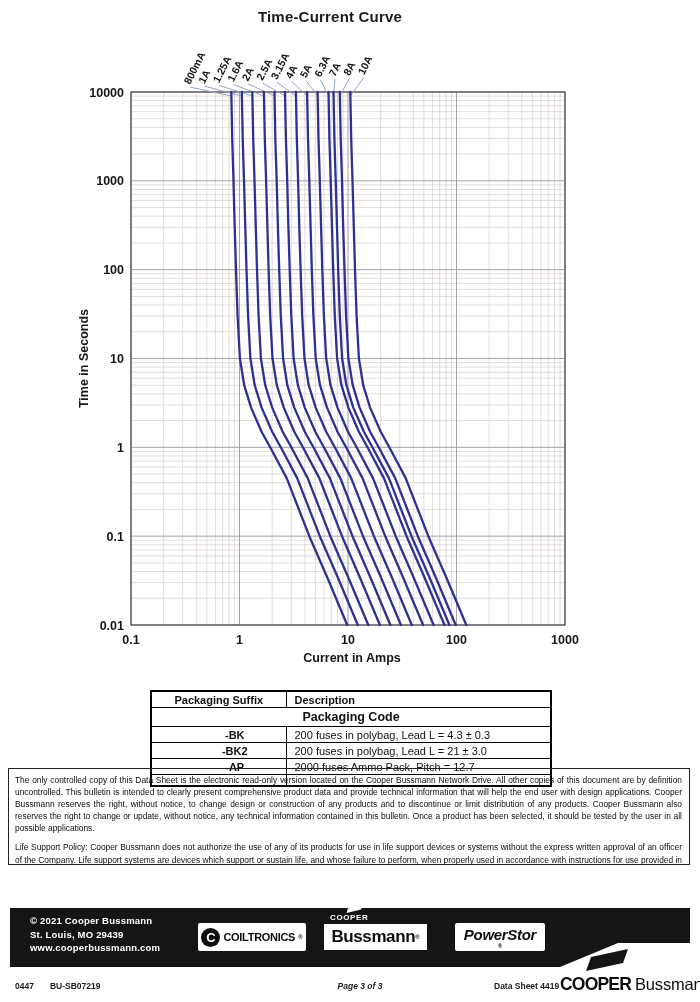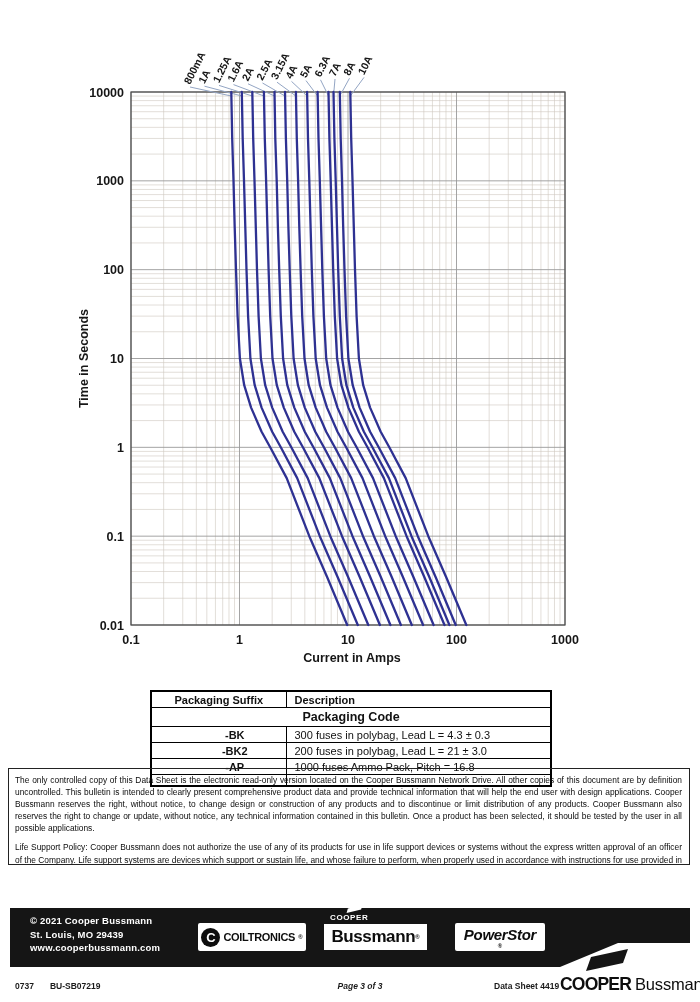--- a/index.html
+++ b/index.html
@@ -69,20 +69,21 @@
     white-space:nowrap;
   }
   .brand-wordmark .cooper{font-size:17.5px;font-weight:900;letter-spacing:-.8px;}
   .brand-wordmark .buss{font-size:16.5px;font-weight:400;margin-left:4px;letter-spacing:-.2px;}
 </style>
 </head>
 <body>
 
 <div class="page">
 
+  <div class="chart-title">Time-Current Curve</div>
   <svg id="chart-svg" width="700" height="678">
       <line x1="163.66175452954195" y1="92" x2="163.66175452954195" y2="625" stroke="#cfc8c0" stroke-width="0.6"></line>
       <line x1="182.76765613708338" y1="92" x2="182.76765613708338" y2="625" stroke="#cfc8c0" stroke-width="0.6"></line>
       <line x1="196.3235090590839" y1="92" x2="196.3235090590839" y2="625" stroke="#cfc8c0" stroke-width="0.6"></line>
       <line x1="206.83824547045805" y1="92" x2="206.83824547045805" y2="625" stroke="#cfc8c0" stroke-width="0.6"></line>
       <line x1="215.42941066662536" y1="92" x2="215.42941066662536" y2="625" stroke="#cfc8c0" stroke-width="0.6"></line>
       <line x1="222.69313734154687" y1="92" x2="222.69313734154687" y2="625" stroke="#cfc8c0" stroke-width="0.6"></line>
       <line x1="228.98526358862588" y1="92" x2="228.98526358862588" y2="625" stroke="#cfc8c0" stroke-width="0.6"></line>
       <line x1="234.53531227416676" y1="92" x2="234.53531227416676" y2="625" stroke="#cfc8c0" stroke-width="0.6"></line>
       <line x1="272.16175452954195" y1="92" x2="272.16175452954195" y2="625" stroke="#cfc8c0" stroke-width="0.6"></line>
@@ -235,29 +236,29 @@
         <td class="h-suffix">Packaging Suffix</td>
         <td class="h-desc">Description</td>
       </tr>
       <tr>
         <td class="t-title" colspan="2">Packaging Code</td>
       </tr>
     </thead>
     <tbody id="pkg-tbody">
         <tr>
           <td class="c-suffix">-BK</td>
-          <td class="c-desc">300 fuses in polybag, Lead L = 4.3 ± 0.3</td>
+          <td class="c-desc">200 fuses in polybag, Lead L = 4.3 ± 0.3</td>
         </tr>
         <tr>
           <td class="c-suffix">-BK2</td>
           <td class="c-desc">200 fuses in polybag, Lead L = 21 ± 3.0</td>
         </tr>
         <tr>
           <td class="c-suffix">-AP</td>
-          <td class="c-desc">1000 fuses Ammo Pack, Pitch = 16.8</td>
+          <td class="c-desc">2000 fuses Ammo Pack, Pitch = 12.7</td>
         </tr>
         <tr class="empty-row">
           <td></td>
           <td></td>
         </tr>
       </tbody>
   </table>
 
   <div class="legal-box">
     <p>The only controlled copy of this Data Sheet is the electronic read-only version located on the Cooper Bussmann Network Drive. All other copies of this document are by definition uncontrolled. This bulletin is intended to clearly present comprehensive product data and provide technical information that will help the end user with design applications. Cooper Bussmann reserves the right, without notice, to change design or construction of any products and to discontinue or limit distribution of any products. Cooper Bussmann also reserves the right to change or update, without notice, any technical information contained in this bulletin. Once a product has been selected, it should be tested by the user in all possible applications.</p>
@@ -291,21 +292,21 @@
       <span class="reg">®</span>
     </div>
   </div>
 
   <div class="logo-box logo-powerstor">
     <span class="powerstor-text">PowerStor</span>
     <span class="reg">®</span>
   </div>
 
   <div class="meta meta-left">
-    <span>0737</span>
+    <span>0447</span>
     <span>BU-SB07219</span>
   </div>
   <div class="meta meta-page">Page 3 of 3</div>
   <div class="meta meta-sheet">Data Sheet 4419</div>
 
   <div class="brand-wordmark">
     <span class="cooper">COOPER</span>
     <span class="buss">Bussmann</span>
   </div>
 

